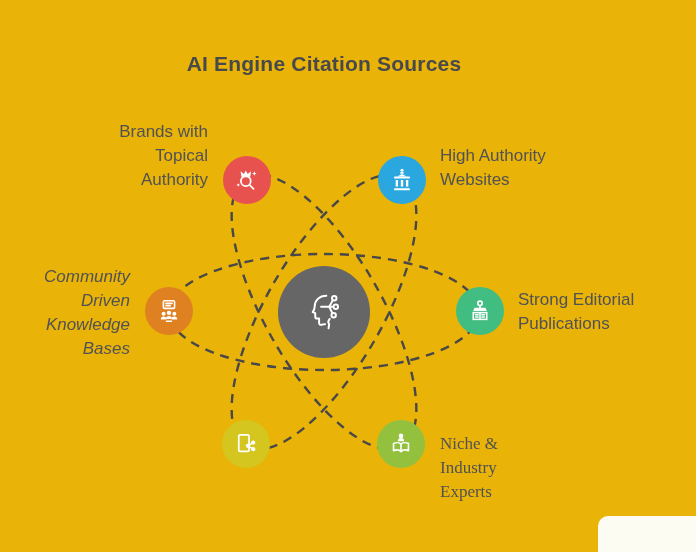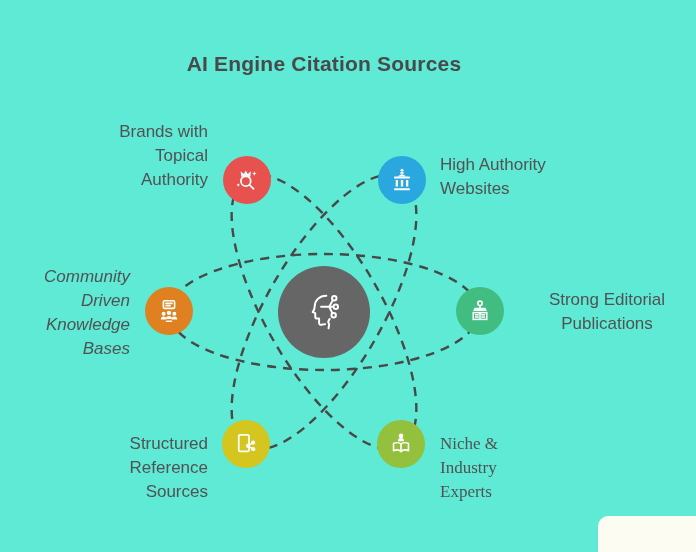--- a/index.html
+++ b/index.html
@@ -1,17 +1,17 @@
 <!DOCTYPE html>
 <html><head>
 <meta charset="utf-8">
 <style>
   html,body{margin:0;padding:0;background:#fff;}
   .stage{
-    position:relative;width:696px;height:552px;background:#5eead4;overflow:hidden;
+    position:relative;width:696px;height:552px;background:#eab308;overflow:hidden;
     font-family:"Liberation Sans", sans-serif;
   }
   .title{
     position:absolute;left:0;top:52px;width:648px;text-align:center;
     font-size:21px;font-weight:700;color:#48494b;letter-spacing:.2px;
   }
   .orbits{position:absolute;left:0;top:0;}
   .node{
     position:absolute;width:48px;height:48px;border-radius:50%;
     display:flex;align-items:center;justify-content:center;
@@ -32,21 +32,21 @@
   }
   
   .n-brands{left:223px;top:156px;}
   .n-high{left:378px;top:156px;}
   .n-community{left:145px;top:287px;}
   .n-editorial{left:456px;top:287px;}
   .n-structured{left:222px;top:420px;}
   .n-niche{left:377px;top:420px;}
   .hub{left:278px;top:266px;}
   .l-brands{left:28px;top:120px;width:180px;}
-  .l-high{left:440px;top:144px;width:180px;margin-top:9px;}
+  .l-high{left:440px;top:144px;width:180px;}
   .l-community{left:0px;top:265px;width:130px;}
   .l-editorial{left:518px;top:288px;width:178px;}
   .l-structured{left:28px;top:432px;width:180px;}
   .l-niche{left:440px;top:432px;width:160px;}
 </style>
 </head>
 <body>
 
 <div class="stage">
 
@@ -138,40 +138,37 @@
       <g fill="none" stroke="#fff" stroke-width="1.3" stroke-linecap="round">
         <rect x="6.2" y="13.4" width="11.6" height="5.8"></rect>
         <line x1="12" y1="13.8" x2="12" y2="18.8"></line>
         <line x1="8.2" y1="15.2" x2="10.4" y2="15.2"></line>
         <line x1="13.6" y1="15.2" x2="15.8" y2="15.2"></line>
         <line x1="8.2" y1="17.2" x2="10.4" y2="17.2"></line>
         <line x1="13.6" y1="17.2" x2="15.8" y2="17.2"></line>
       </g>
     </svg>
   </div>
-  <div class="label l-editorial" style="color: rgb(81, 82, 84); text-align: center;">Strong Editorial
+  <div class="label l-editorial" style="color: rgb(81, 82, 84);">Strong Editorial
 Publications</div>
 
   <div class="node n-structured" style="background-color: rgb(212, 197, 31);">
     <svg width="28" height="28" viewBox="0 0 24 24">
       <rect x="5.8" y="4.2" width="8.8" height="14.2" rx="1.2" fill="none" stroke="#fff" stroke-width="1.5"></rect>
       <g stroke="#fff" stroke-width="1.2">
         <line x1="13.6" y1="13.6" x2="18.2" y2="10.8"></line>
         <line x1="13.6" y1="13.6" x2="18.2" y2="16.4"></line>
       </g>
       <g fill="#fff">
         <circle cx="13.6" cy="13.6" r="1.8"></circle>
         <circle cx="18.2" cy="10.8" r="1.8"></circle>
         <circle cx="18.2" cy="16.4" r="1.8"></circle>
       </g>
     </svg>
   </div>
-  <div class="label r l-structured" style="color: rgb(81, 82, 84);">Structured
-Reference
-Sources</div>
 
   <div class="node n-niche" style="background-color: rgb(147, 193, 61);">
     <svg width="28" height="28" viewBox="0 0 24 24">
       <g fill="#fff">
         <circle cx="12" cy="5.1" r="2"></circle>
         <path d="M9.3,9.6 a2.7,2.7 0 0 1 5.4,0 Z"></path>
       </g>
       <g fill="none" stroke="#fff" stroke-width="1.4" stroke-linejoin="round">
         <path d="M5.6,11.6 C8,10.4 10.8,10.8 12,12.2 C13.2,10.8 16,10.4 18.4,11.6 L18.4,17.8 C16,16.8 13.2,17.2 12,18.6 C10.8,17.2 8,16.8 5.6,17.8 Z"></path>
         <line x1="12" y1="12.2" x2="12" y2="18.6"></line>

